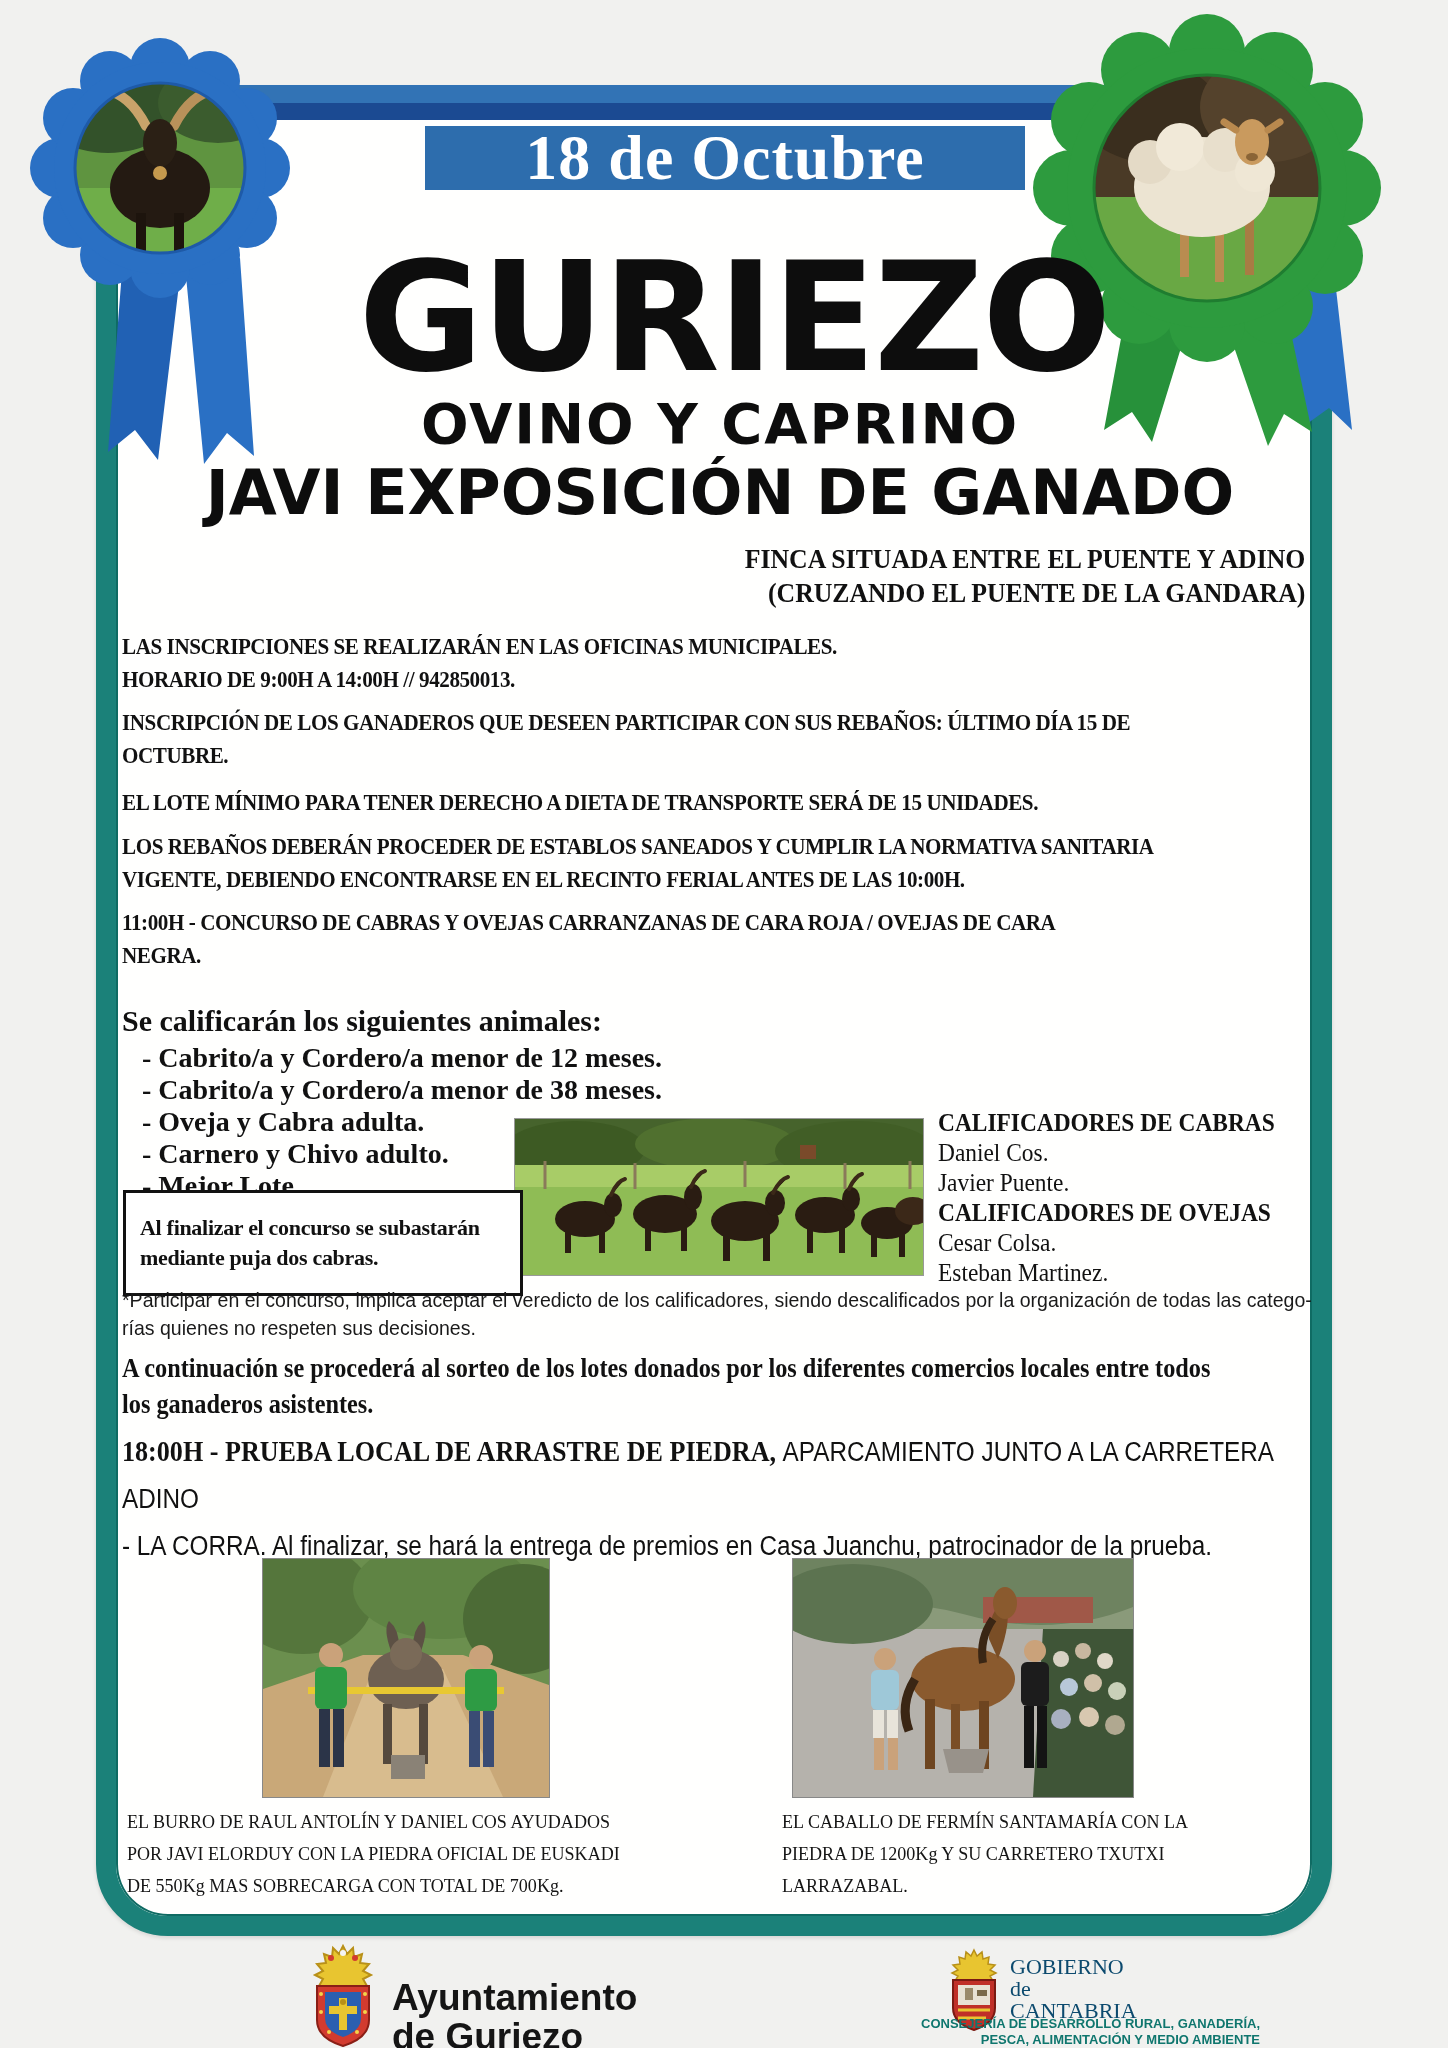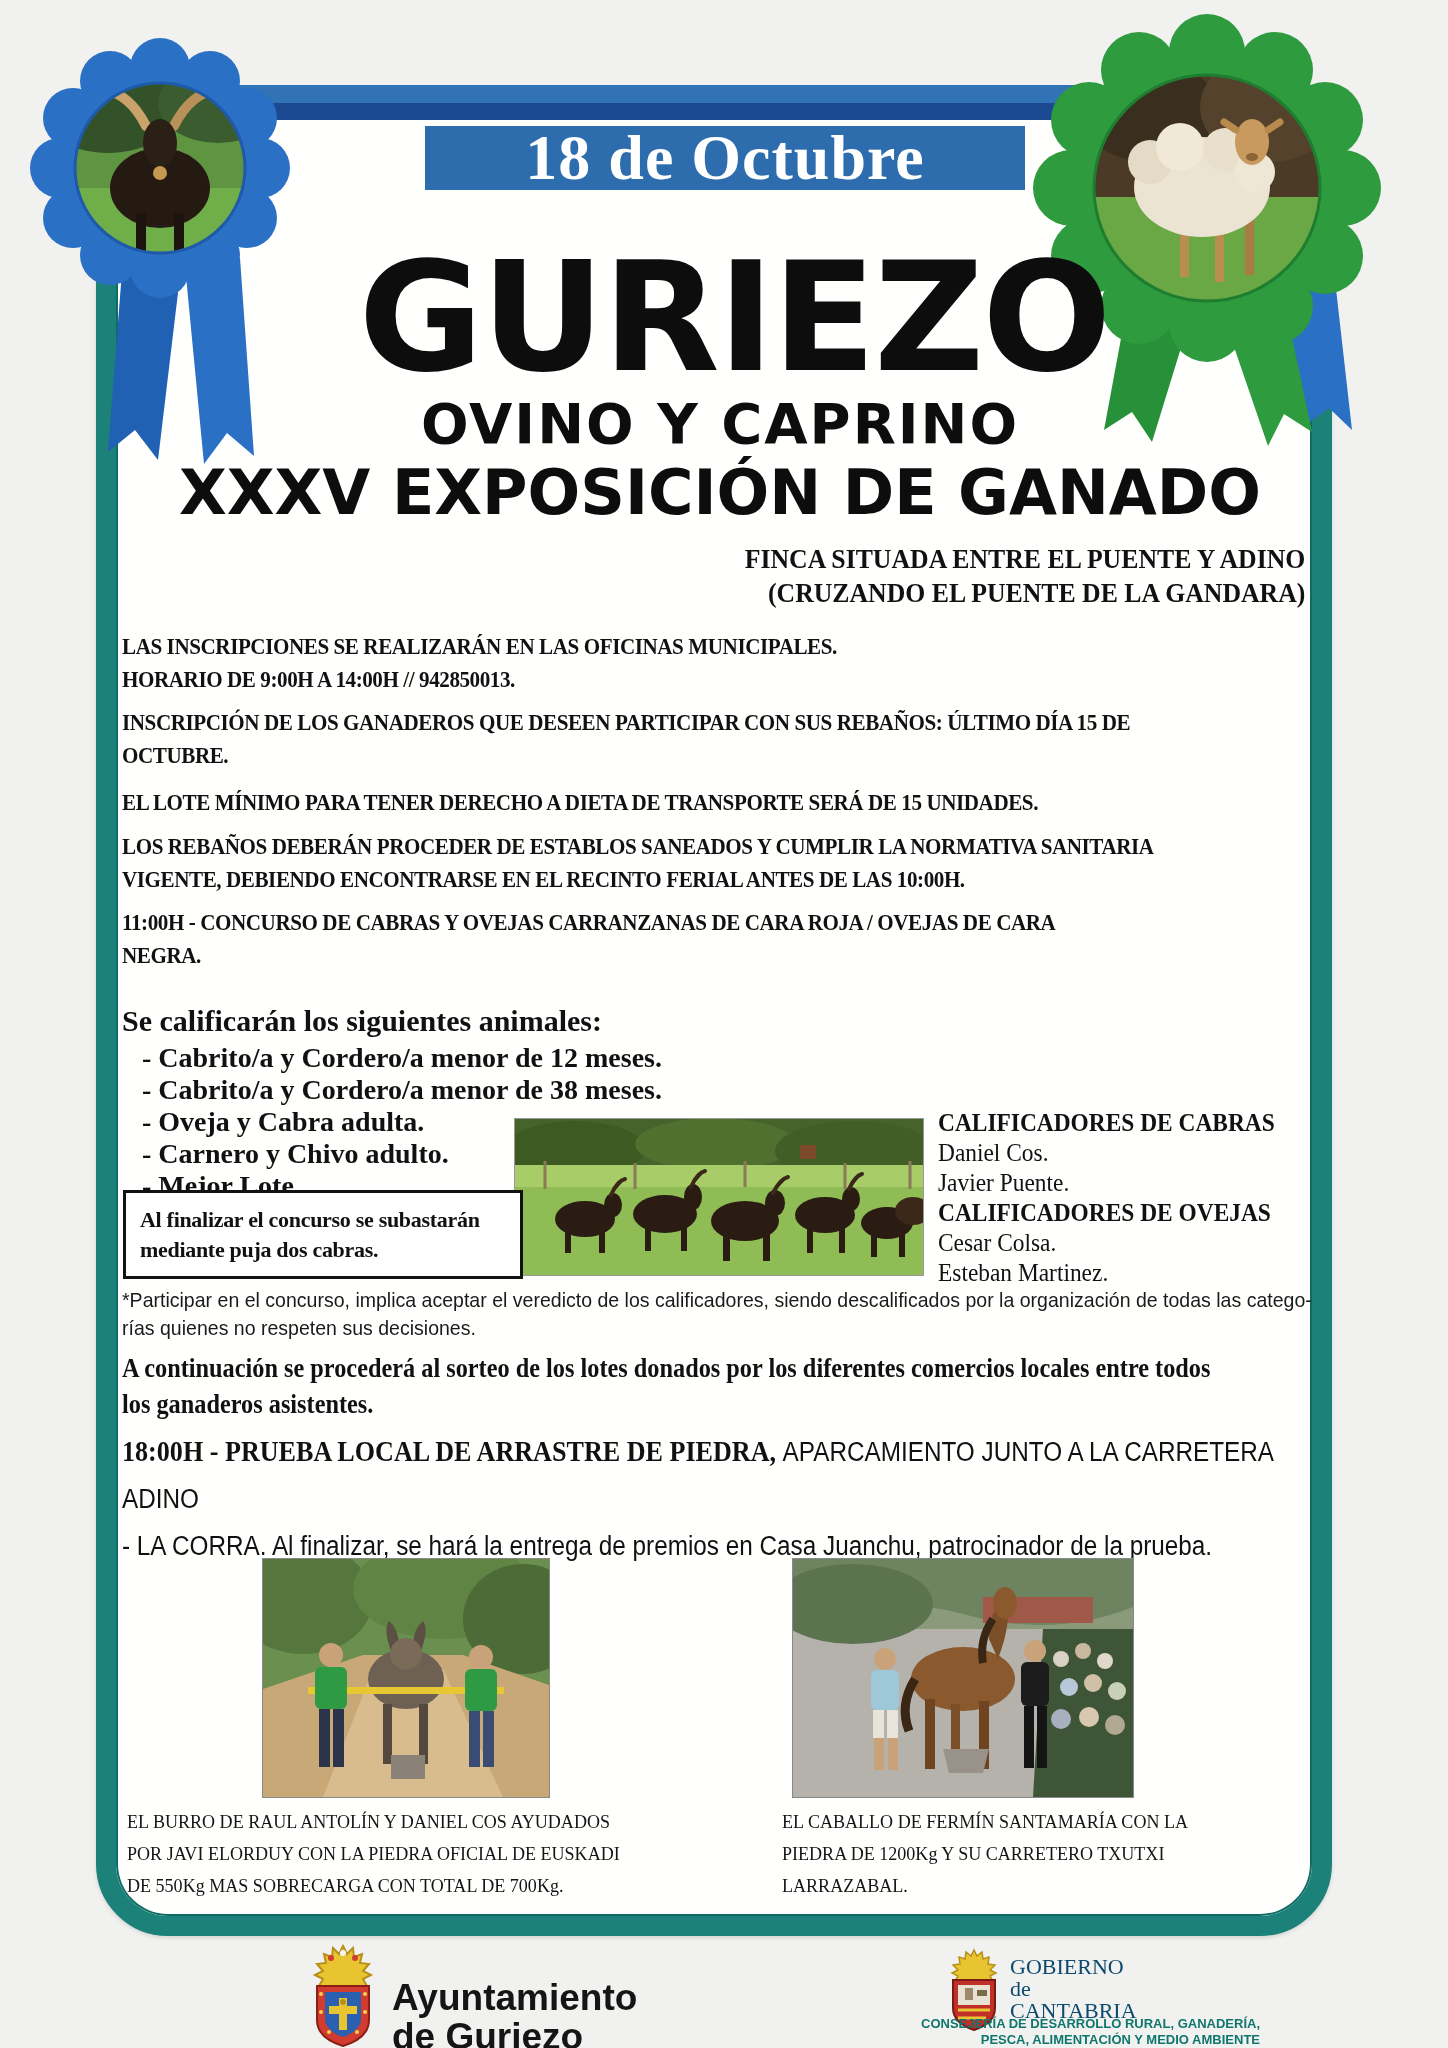--- a/index.html
+++ b/index.html
@@ -25,21 +25,21 @@
             font:bold 28px/34px "Liberation Serif",serif;white-space:pre-line;
             transform:scaleX(.92);transform-origin:right top;}
   
   .serifp{position:absolute;left:122px;font:bold 24px/33px "Liberation Serif",serif;
           letter-spacing:-0.5px;white-space:pre-line;transform:scaleX(.88);transform-origin:left top;}
   .p-inscr{top:630px;} .p-dead{top:706px;} .p-lot{top:786px;} .p-health{top:830px;} .p-contest{top:906px;}
   .qual-heading{position:absolute;left:122px;top:1004px;font:bold 30px "Liberation Serif",serif;}
   .qual-item{position:absolute;left:130px;font:bold 28px "Liberation Serif",serif;margin-left:12px;}
   
   .herd{position:absolute;left:514px;top:1118px;width:408px;height:156px;border:1px solid #999;}
-  .auction-box{position:absolute;left:123px;top:1190px;width:400px;height:89px;box-sizing:border-box;
+  .auction-box{position:absolute;left:123px;top:1190px;width:400px;height:106px;box-sizing:border-box;
                border:3px solid #111;background:#fff;display:flex;align-items:center;}
   .auction-box span{font:bold 22px/30px "Liberation Serif",serif;white-space:pre-line;padding:4px 14px;
                     letter-spacing:-0.3px;}
   .judges{position:absolute;left:938px;top:1108px;font:26px/30px "Liberation Serif",serif;
           transform:scaleX(.9);transform-origin:left top;}
   .judges .jh{font-weight:bold;}
   
   .disclaimer{position:absolute;left:122px;top:1286px;font:21px/28px "Liberation Sans",sans-serif;
               white-space:pre-line;transform:scaleX(.93);transform-origin:left top;color:#1a1a1a;}
   .raffle{position:absolute;left:122px;top:1350px;font:bold 27px/36px "Liberation Serif",serif;
@@ -156,21 +156,21 @@
     </g>
     <circle cx="177" cy="176" r="113" fill="none" stroke="#1f7d30" stroke-width="3"></circle>
   </svg>
 
   <div class="datebox">
     <span>18 de Octubre</span>
   </div>
 
   <h1 class="title">GURIEZO</h1>
   <div class="subtitle">OVINO Y CAPRINO</div>
-  <div class="edition">XXXV EXPOSICIÓN DE GANADO</div>
+  <div class="edition">JAVI EXPOSICIÓN DE GANADO</div>
   <div class="location">FINCA SITUADA ENTRE EL PUENTE Y ADINO
 (CRUZANDO EL PUENTE DE LA GANDARA)</div>
 
   <div class="serifp p-inscr">LAS INSCRIPCIONES SE REALIZARÁN EN LAS OFICINAS MUNICIPALES.
 HORARIO DE 9:00H A 14:00H // 942850013.</div>
   <div class="serifp p-dead">INSCRIPCIÓN DE LOS GANADEROS QUE DESEEN PARTICIPAR CON SUS REBAÑOS: ÚLTIMO DÍA 15 DE
 OCTUBRE.</div>
   <div class="serifp p-lot">EL LOTE MÍNIMO PARA TENER DERECHO A DIETA DE TRANSPORTE SERÁ DE 15 UNIDADES.</div>
   <div class="serifp p-health">LOS REBAÑOS DEBERÁN PROCEDER DE ESTABLOS SANEADOS Y CUMPLIR LA NORMATIVA SANITARIA
 VIGENTE, DEBIENDO ENCONTRARSE EN EL RECINTO FERIAL ANTES DE LAS 10:00H.</div>

